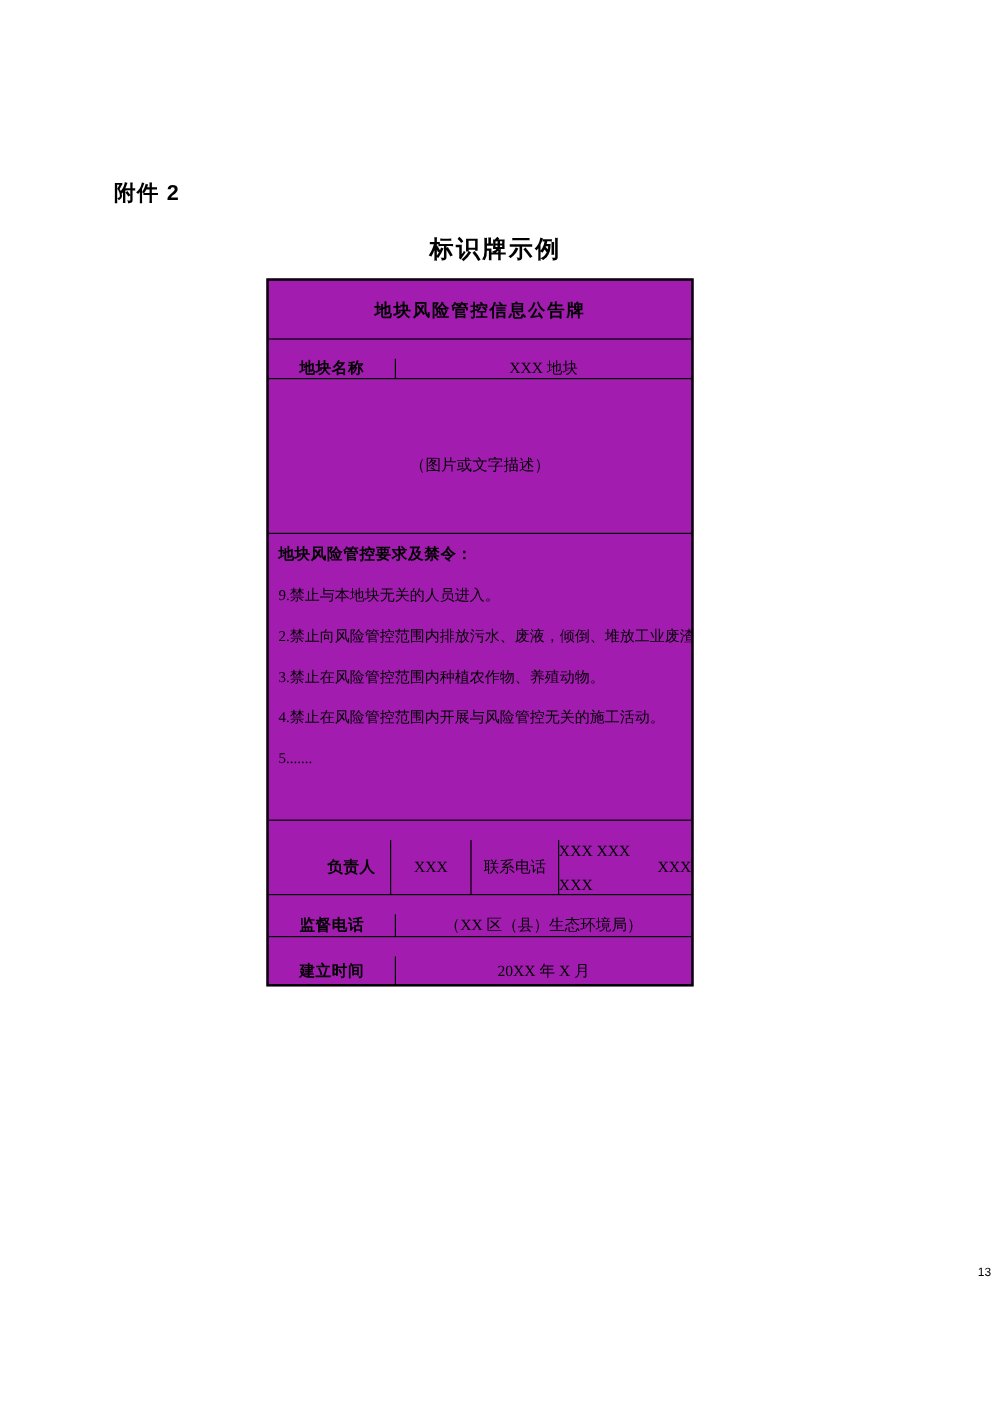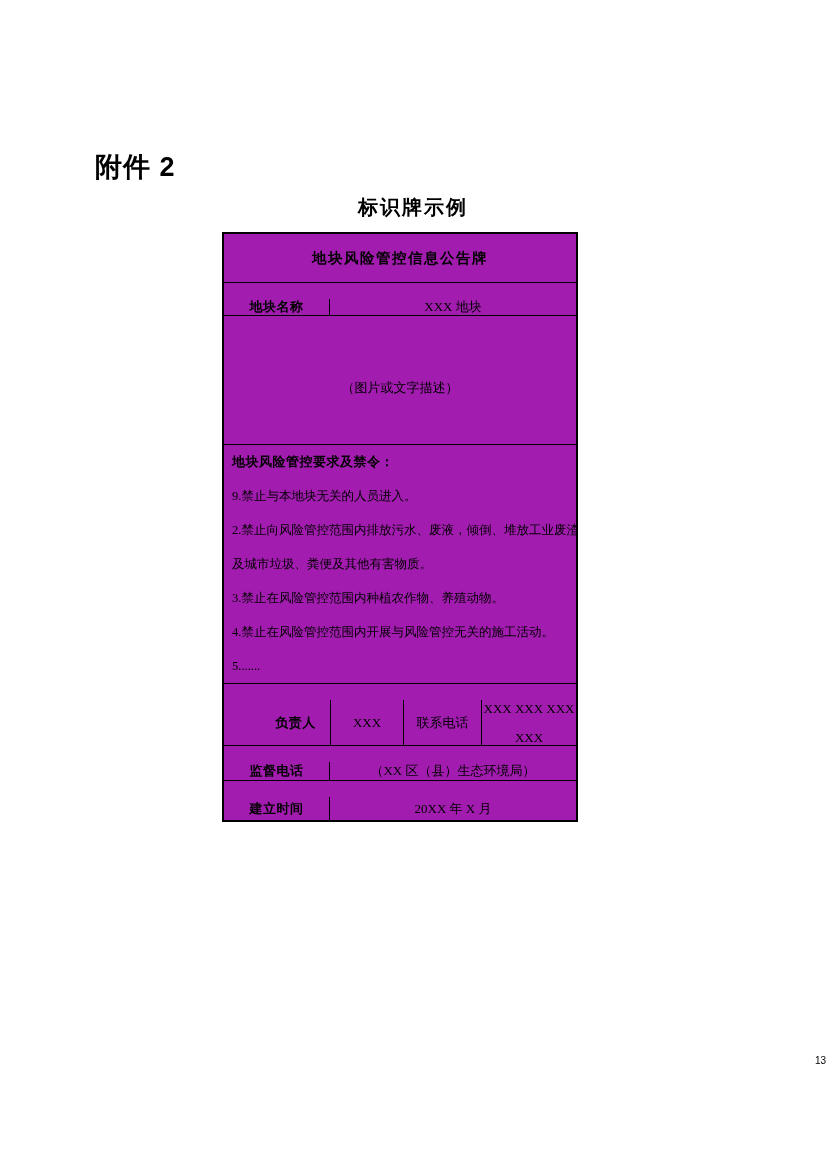--- a/index.html
+++ b/index.html
@@ -6,21 +6,21 @@
   .page {
     position:relative;
     width:826px; height:1169px;
     background:#ffffff;
     color:#000000;
     font-family:"Liberation Sans", sans-serif;
     overflow:hidden;
   }
   .attachment {
     position:absolute; left:95px; top:149px;
-    font-size:27px; font-weight:bold; letter-spacing:1px;
+    font-size:18px; font-weight:bold; letter-spacing:1px;
   }
   .doc-title {
     position:absolute; top:194px; left:0; width:100%;
     text-align:center;
     font-family:Liberation Sans, sans-serif;
     font-size:20px; font-weight:bold; letter-spacing:2px;
   }
   .sign {
     position:absolute; left:222px; top:232px;
     width:356px; height:590px;
@@ -74,21 +74,21 @@
     height:34px; line-height:34px;
     white-space:nowrap;
   }
   .rules-heading {
     font-family:"Liberation Sans", sans-serif;
     font-size:13px; font-weight:bold; letter-spacing:0.5px;
   }
   .p-name  { width:107px;padding-left:37px; }
   .p-xxx   { width:73px; }
   .p-phone-label { width:78px; }
-  .phone-cell { flex-direction:column; justify-content:center; }
+  .phone-cell { flex-direction:row; justify-content:center; }
   .phone-line { line-height:29px; font-size:13px; font-family:"Liberation Serif", serif; }
   .page-number {
     position:absolute; top:1055px; left:0; width:100%;
     text-align:right; font-size:10px;
   }
 </style>
 </head>
 <body>
 
 <div class="page">
@@ -110,21 +110,20 @@
 
     <div class="row r-scope">
       <div class="cell flex1 value">（图片或文字描述）</div>
     </div>
 
     <div class="row r-rules">
       <div class="rules">
         <div class="rule-line rules-heading">地块风险管控要求及禁令：</div>
         <div class="rule-line">9.禁止与本地块无关的人员进入。</div>
         <div class="rule-line">2.禁止向风险管控范围内排放污水、废液，倾倒、堆放工业废渣</div>
-        <div class="rule-line">及城市垃圾、粪便及其他有害物质。</div>
         <div class="rule-line">3.禁止在风险管控范围内种植农作物、养殖动物。</div>
         <div class="rule-line">4.禁止在风险管控范围内开展与风险管控无关的施工活动。</div>
         <div class="rule-line">5.......</div>
       </div>
     </div>
 
     <div class="row r-person">
       <div class="cell div-r p-name label">负责人</div>
       <div class="cell div-r p-xxx value">XXX</div>
       <div class="cell div-r p-phone-label value">联系电话</div>

